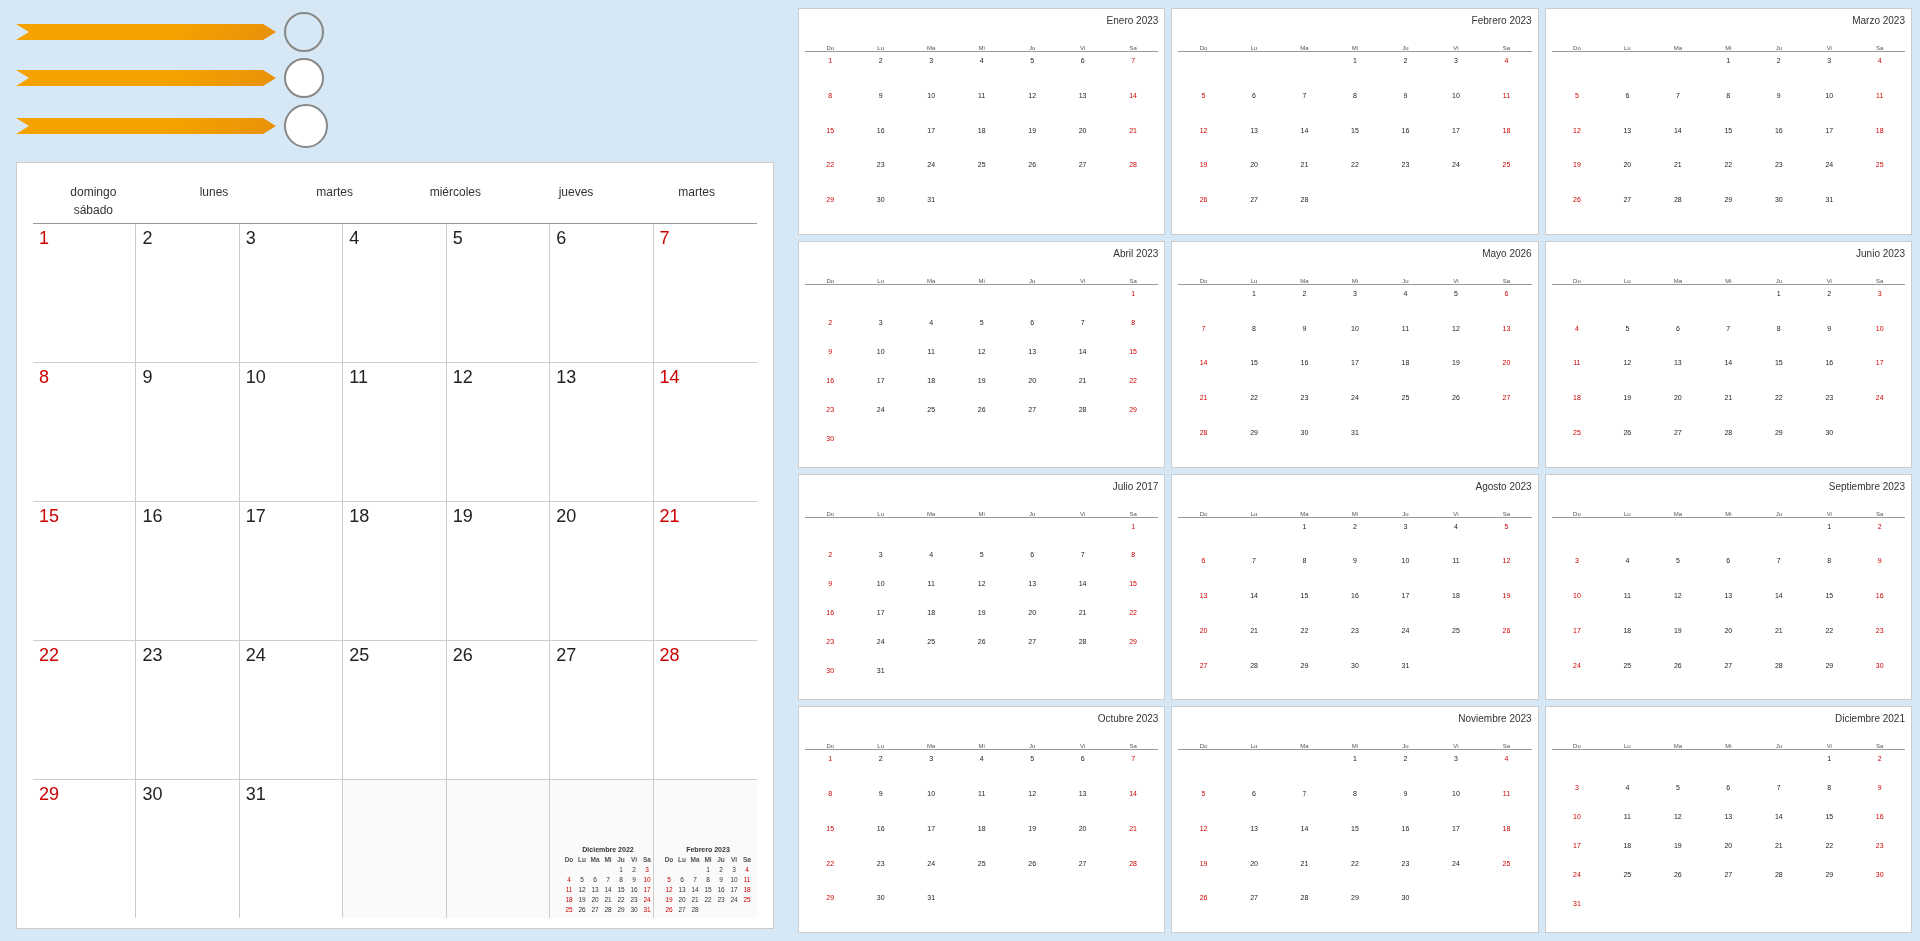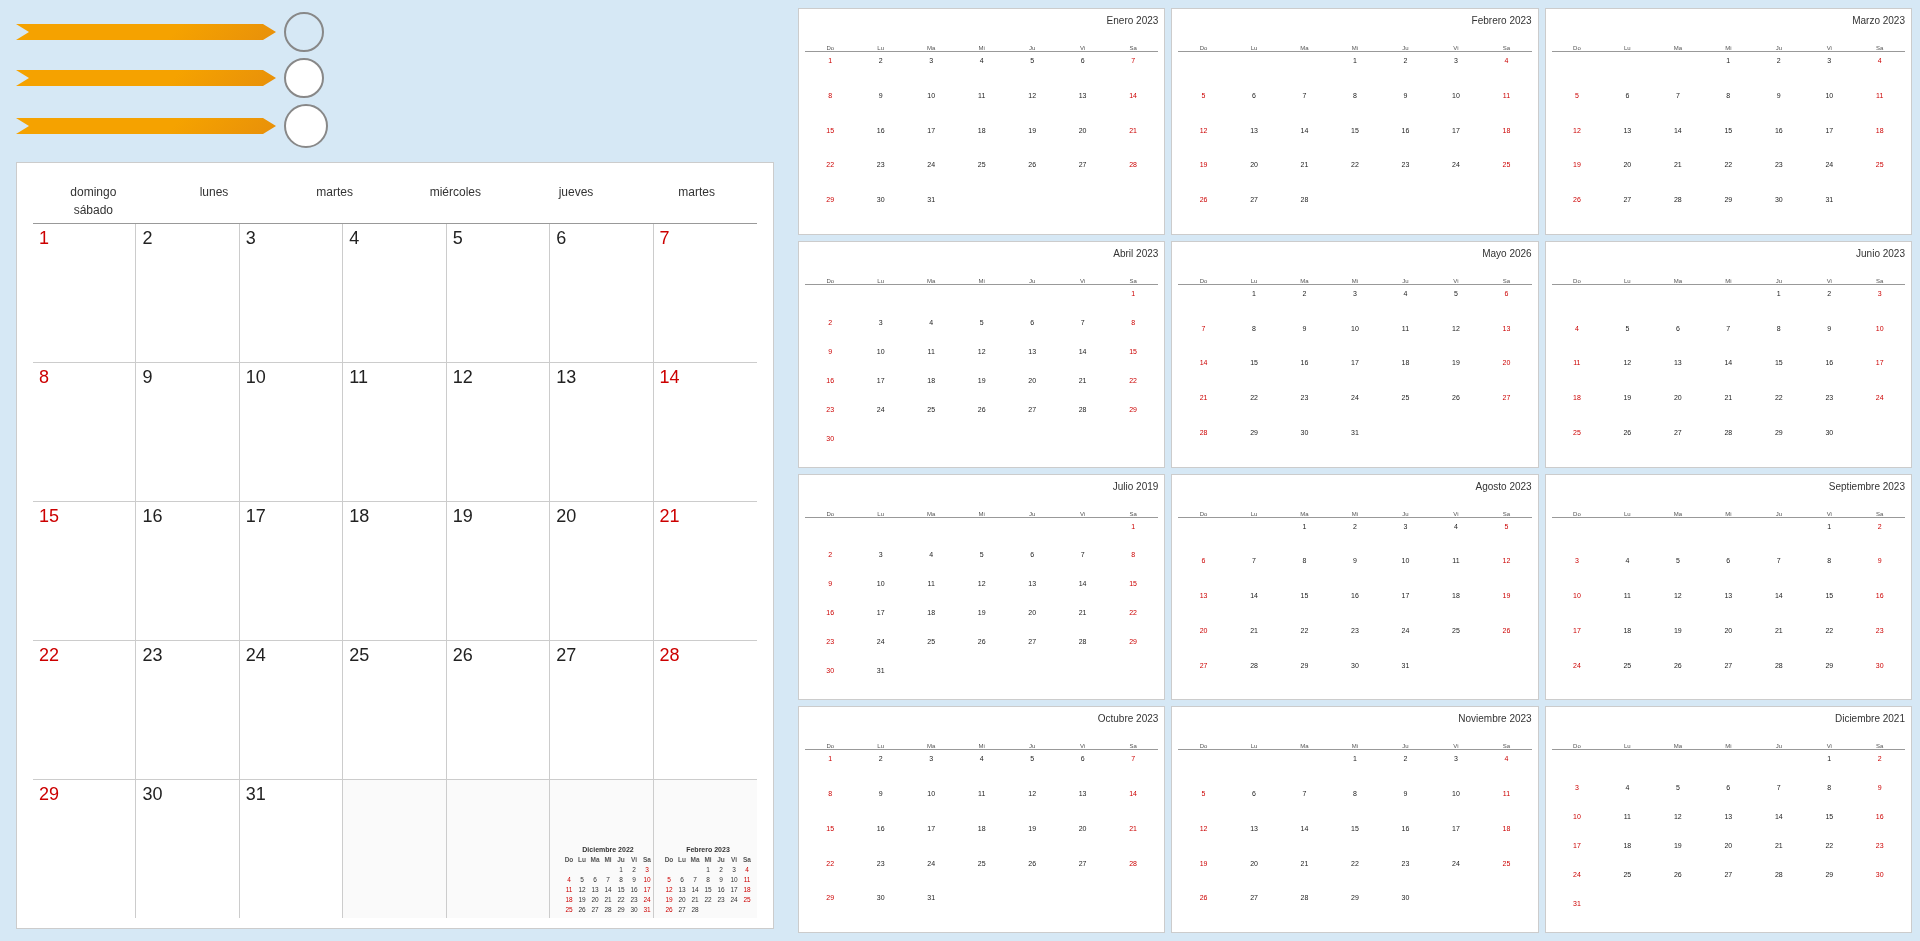--- a/index.html
+++ b/index.html
@@ -839,21 +839,21 @@
           <div class="mini-month-cell">26</div>
           <div class="mini-month-cell">27</div>
           <div class="mini-month-cell">28</div>
           <div class="mini-month-cell">29</div>
           <div class="mini-month-cell">30</div>
           <div class="mini-month-cell empty"></div>
         </div>
       </div>
     </div>
     <div class="mini-month">
-      <div class="mini-month-title">Julio 2019</div>
+      <div class="mini-month-title">Julio 2017</div>
       <div class="mini-month-grid">
         <div class="mini-month-header">
           <div class="dh">Do</div>
           <div class="dh">Lu</div>
           <div class="dh">Ma</div>
           <div class="dh">Mi</div>
           <div class="dh">Ju</div>
           <div class="dh">Vi</div>
           <div class="dh">Sa</div>
         </div>

